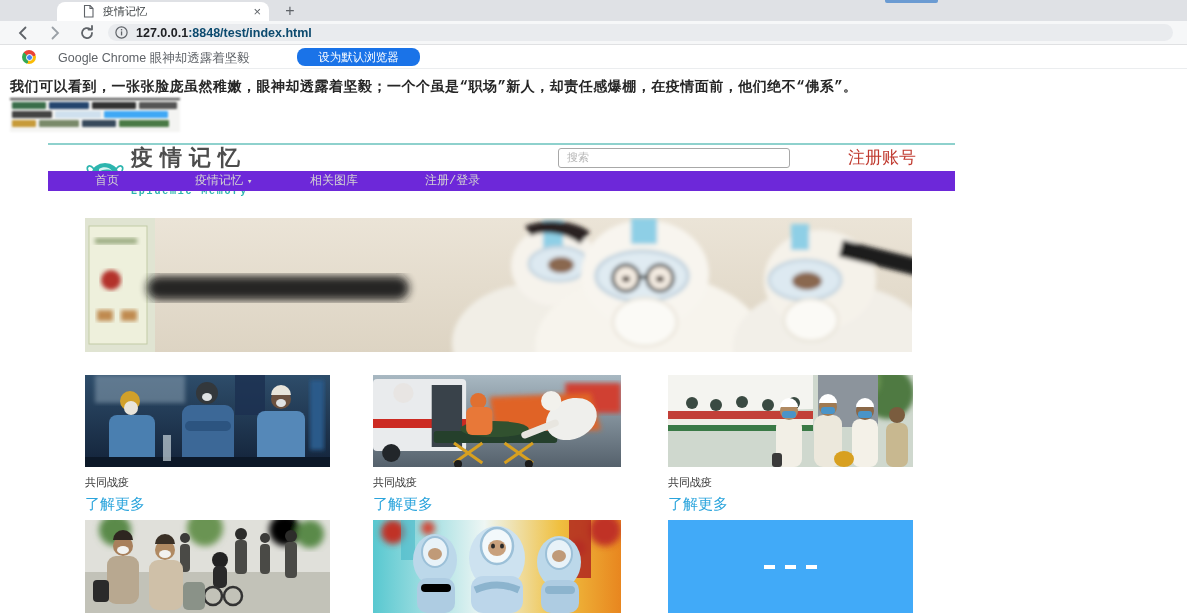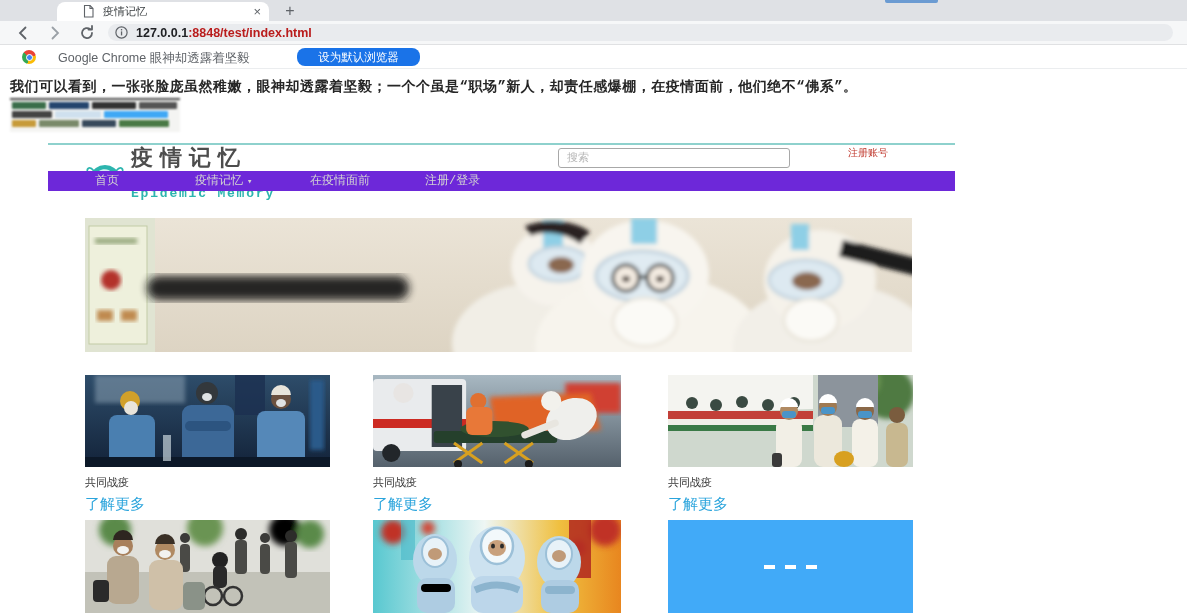--- a/index.html
+++ b/index.html
@@ -14,21 +14,21 @@
   .tab-title { font-size:11px; color:#3c4043; white-space:nowrap; overflow:hidden; }
   .tab-close { margin-left:auto; color:#5f6368; font-size:13px; line-height:13px; cursor:pointer; }
   .newtab { position:absolute; left:278px; top:1px; width:24px; height:19px; text-align:center; color:#5f6368; font-size:16px; line-height:19px; cursor:pointer; }
 
   .toolbar { position:relative; height:24px; background:#f6f7f8; border-bottom:1px solid #e0e1e3; }
   .tb-icon { position:absolute; top:3px; width:18px; height:18px; color:#5f6368; }
   .tb-back { left:14px; } .tb-fwd { left:46px; } .tb-reload { left:78px; }
   .addressbar { position:absolute; left:108px; right:14px; top:3px; height:17px; background:#e9ebee; border-radius:9px; display:flex; align-items:center; padding-left:7px; }
   .info-icon { width:13px; height:13px; margin-right:8px; color:#5f6368; }
   .url-host { font-size:12.5px; color:#202124; font-weight:700; }
-  .url-rest { font-size:12.5px; color:#b91c1c; font-weight:600; }
+  .url-rest { font-size:12.5px; color:#0c4a6e; font-weight:600; }
 
   .notifbar { position:relative; height:24px; background:#fff; border-bottom:1px solid #ebedef; }
   .chrome-logo { position:absolute; left:22px; top:5px; width:14px; height:14px; border-radius:50%;
     background:conic-gradient(from -45deg, #ea4335 0 120deg, #fbbc05 120deg 240deg, #34a853 240deg 360deg); }
   .chrome-logo-center { position:absolute; left:3.5px; top:3.5px; width:7px; height:7px; border-radius:50%; background:#4285f4; border:1.2px solid #fff; }
   .notif-text { position:absolute; left:58px; top:5px; font-size:12.5px; color:#5f6368; }
   .notif-btn { position:absolute; left:297px; top:3px; width:123px; height:18px; background:#1a73e8; color:#fff; font-size:11.5px; border:none; border-radius:8px; cursor:pointer; font-family:inherit; }
 
   
   .page { position:relative; height:544px; background:#fff;font-family:Liberation Mono, monospace; }
@@ -37,24 +37,24 @@
   .thumb { position:absolute; left:10px; top:29px; width:170px; height:34px; border-top:2px solid #4a4a4a; background:#f4f4f2; filter:blur(1.1px); overflow:hidden; }
   .t-row { display:flex; gap:3px; margin:2px 2px 0 2px; }
   .t-b { height:7px; border-radius:1px; }
 
   .site { position:absolute; left:48px; top:74px; width:907px; height:470px; background:#fff; }
   .site-topline { height:2px; background:#8ed1cd; }
   .site-header { position:relative; height:37px; background:#fff; }
   .logo { position:absolute; left:37px; top:4px; display:flex; align-items:center; }
   .logo-icon { width:40px; height:28px; margin-right:6px; }
   .logo-title { font-size:22px; color:#4d4d4d; font-weight:700; letter-spacing:7px; line-height:22px; }
-  .logo-sub { font-size:13px; color:#2cb5ae; letter-spacing:1.8px; font-weight:700; margin-top:15px; }
+  .logo-sub { font-size:10px; color:#2cb5ae; letter-spacing:1.8px; font-weight:700; margin-top:15px; }
   .search-input { position:absolute; left:510px; top:3px; width:232px; height:20px; border:1px solid #a8a8a8; border-radius:3px; font-size:11px; padding-left:8px; color:#333; outline:none; font-family:inherit; }
   .search-input::placeholder { color:#b5b5b5; }
-  .register { position:absolute; left:800px; top:1px; font-size:10px; color:#c03a2f; text-decoration:none; cursor:pointer;text-align:right; }
+  .register { position:absolute; left:800px; top:1px; font-size:17px; color:#c03a2f; text-decoration:none; cursor:pointer;text-align:right; }
 
   .site-nav { position:absolute; left:0; top:28px; width:100%; height:20px; background:#6d28d9; }
   .nav-item { position:absolute; top:0; height:20px; line-height:20px; font-size:12px; color:#d2d2d2; cursor:pointer; white-space:nowrap; }
   .nav-0 { left:47px; } .nav-1 { left:147px; } .nav-2 { left:262px; } .nav-3 { left:377px; }
   .caret { font-size:9px; margin-left:4px; }
 
   .hero { position:absolute; left:37px; top:75px; width:827px; height:134px; cursor:pointer; }
   .hero svg, .card-img svg { display:block; width:100%; height:100%; }
 
   .card { position:absolute; width:245px; }
@@ -156,21 +156,21 @@
             <div class="logo-sub">Epidemic Memory</div>
           </div>
         </div>
         <input class="search-input" type="text" placeholder="搜索" style="">
         <a class="register">注册账号</a>
       </div>
 
       <div class="site-nav">
         <span class="nav-item nav-0">首页</span>
         <span class="nav-item nav-1"><span>疫情记忆</span><span class="caret">▾</span></span>
-        <span class="nav-item nav-2">在疫情面前</span>
+        <span class="nav-item nav-2">相关图库</span>
         <span class="nav-item nav-3">注册/登录</span>
       </div>
 
       <div class="hero">
         <svg viewBox="0 0 827 134" preserveAspectRatio="none">
           <defs>
             <linearGradient id="hbg" x1="0" y1="0" x2="0" y2="1">
               <stop offset="0" stop-color="#ebe4d7"></stop>
                 <stop offset="1" stop-color="#ddd4c3"></stop>
             </linearGradient>

